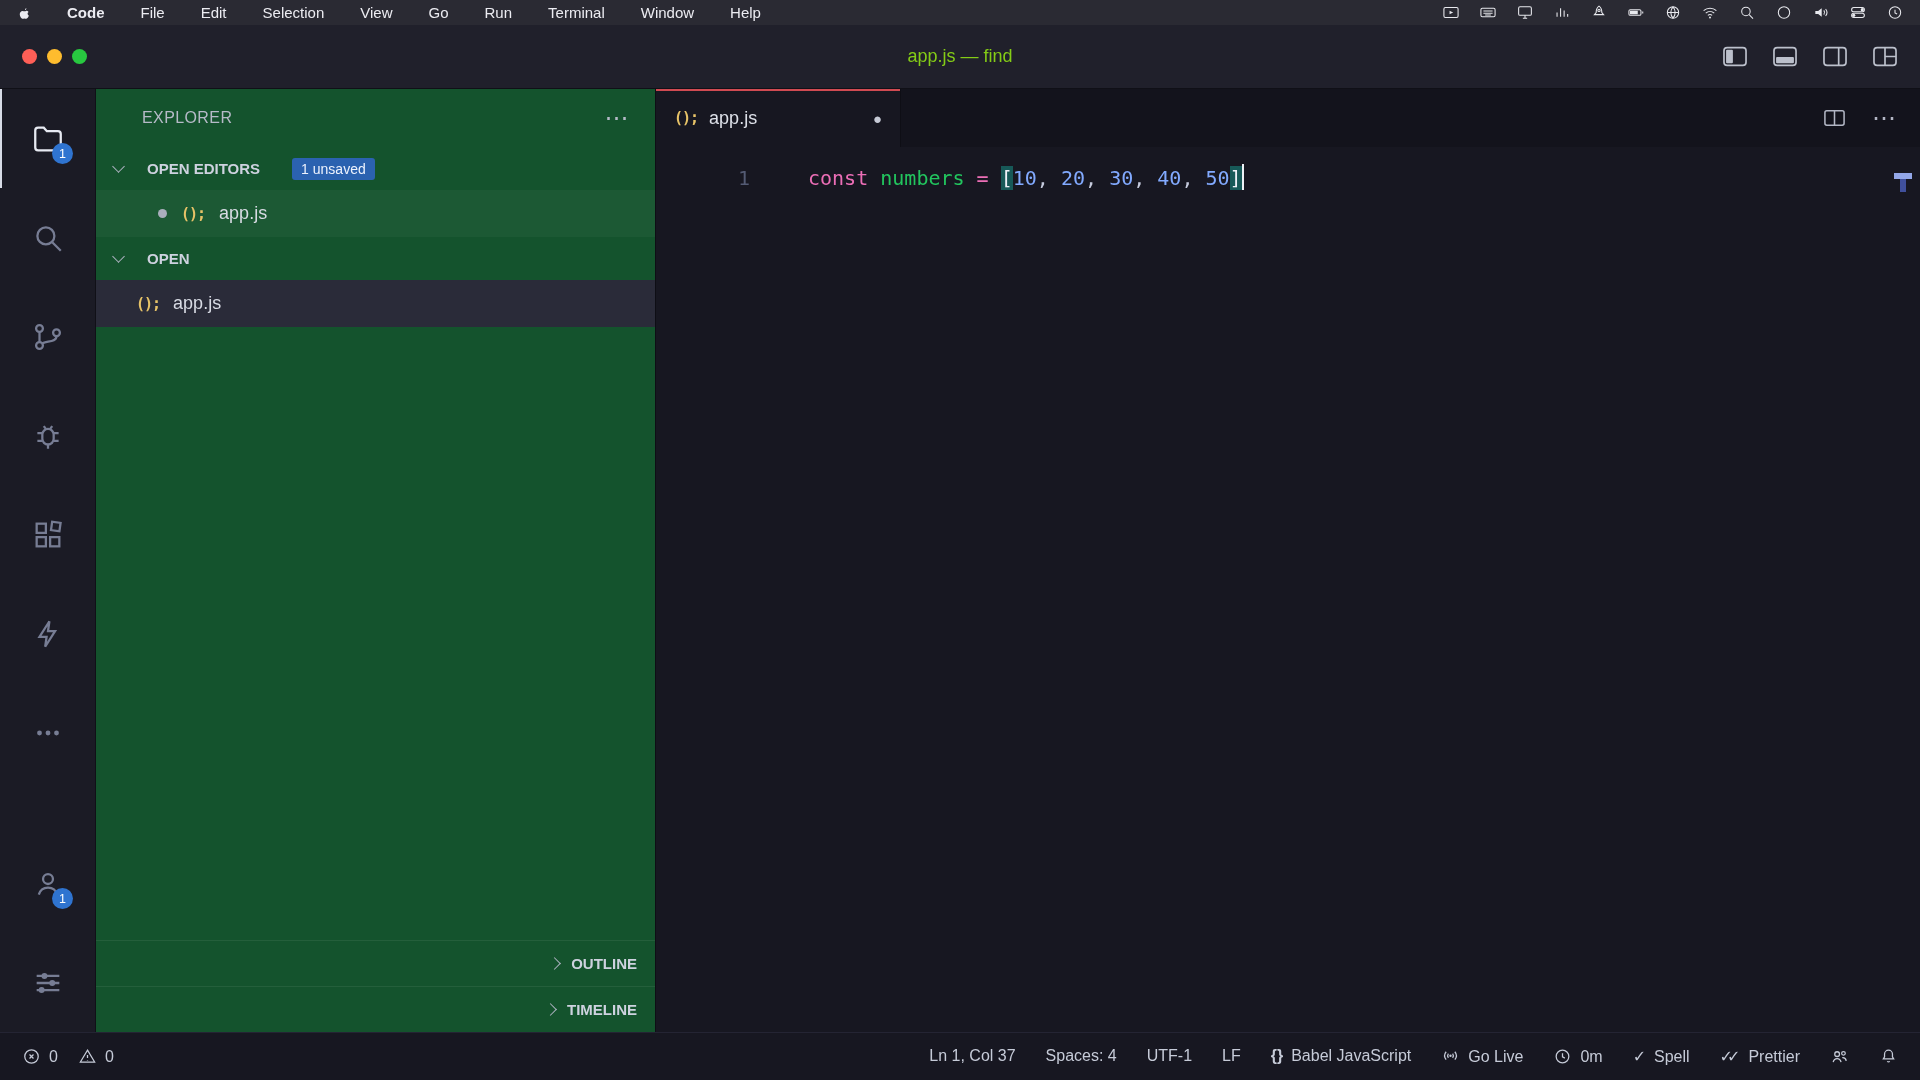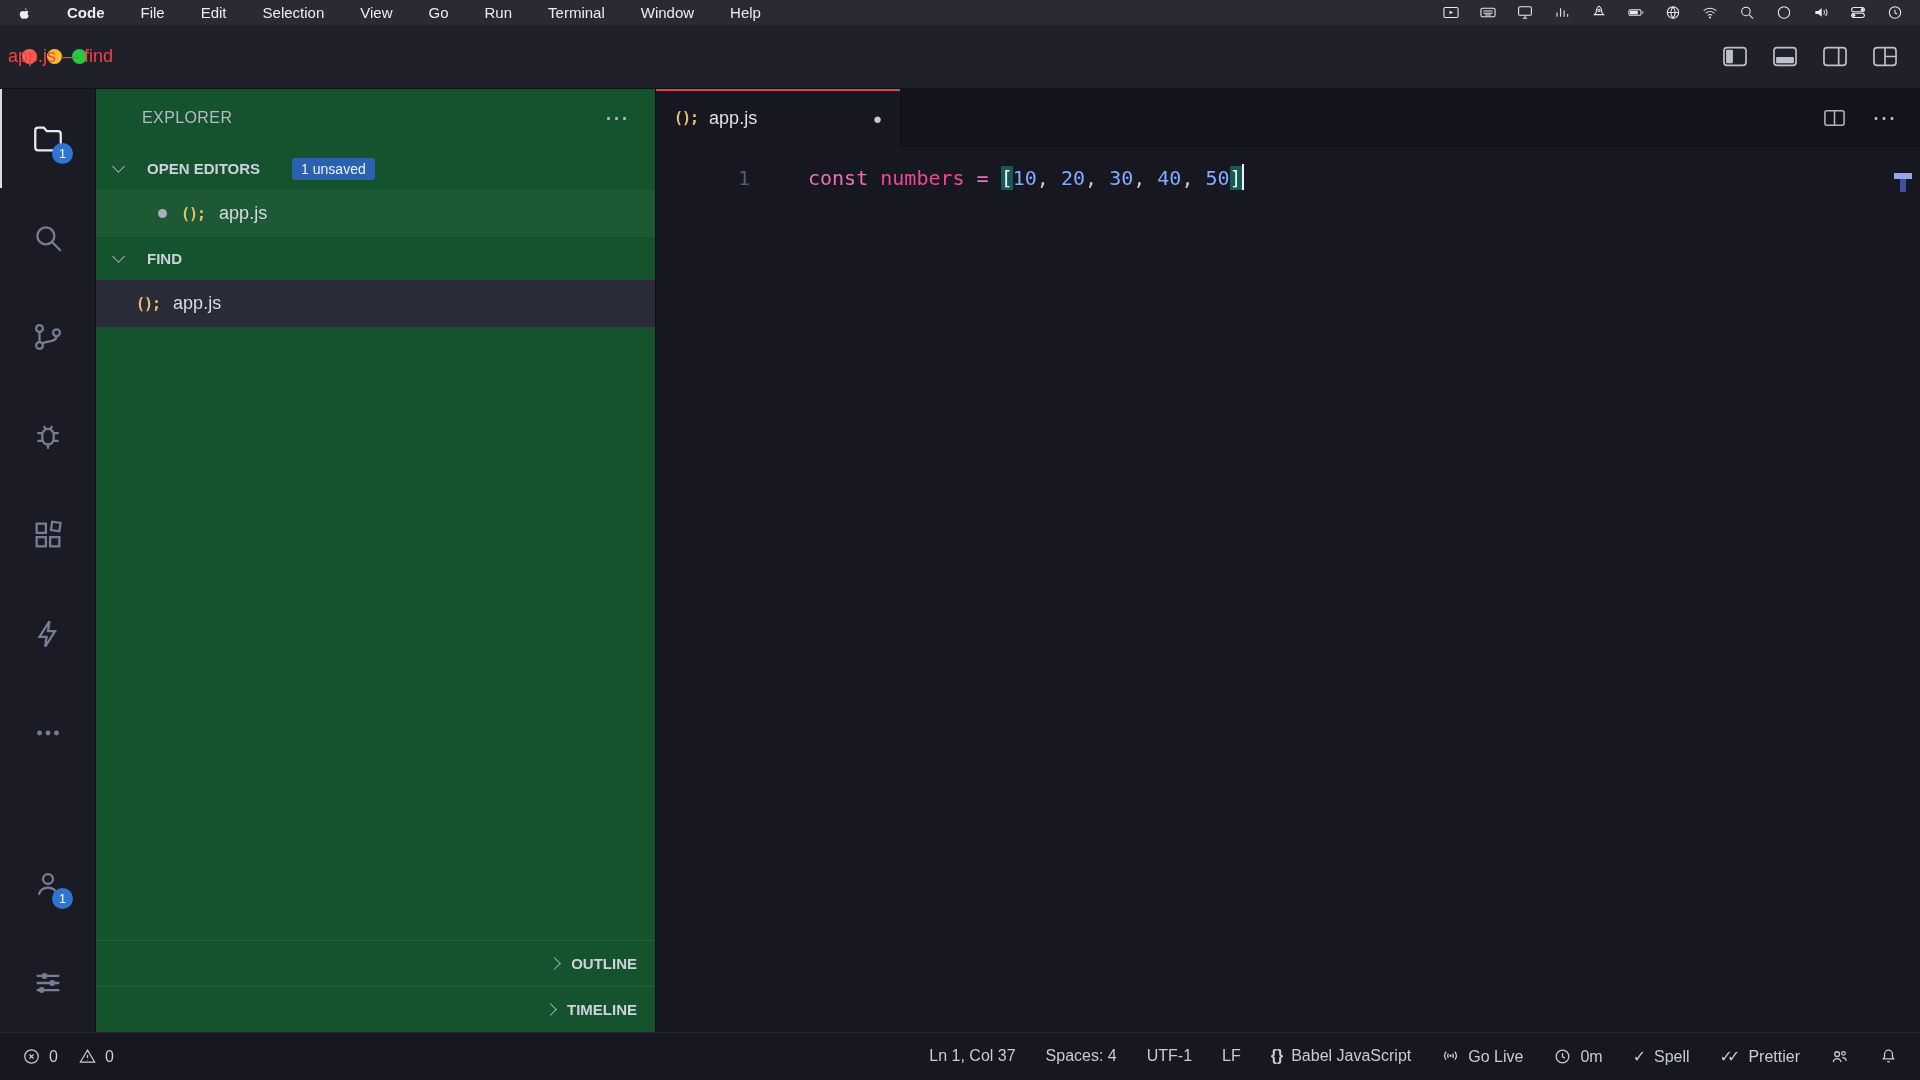--- a/index.html
+++ b/index.html
@@ -15,21 +15,21 @@
   .menu-app { font-weight:700; }
   .menubar-right { margin-left:auto; display:flex; align-items:center; gap:19px; }
   .mb-icon svg { width:18px; height:17px; stroke:#e8e9ee; stroke-width:1.5; fill:none; }
   .mb-icon svg .fill { fill:#e8e9ee; stroke:none; }
 
   
   .titlebar { height:64px; background:#20202b; position:relative; display:flex; align-items:center; border-bottom:1px solid #101017; flex:0 0 auto; }
   .traffic { display:flex; gap:10px; padding-left:22px; }
   .light { width:15px; height:15px; border-radius:50%; }
   .light.red{background:#ff5f57;} .light.yellow{background:#febc2e;} .light.green{background:#28c840;}
-  .window-title { position:absolute; left:8px; right:0; text-align:left; font-size:18px; color:#ef4444; pointer-events:none; }
+  .window-title { position:absolute; left:0; right:0; text-align:center; font-size:18px; color:#84cc16; pointer-events:none; }
   .layout-actions { position:absolute; right:22px; display:flex; gap:24px; color:#bcc0cc; }
   .layout-actions svg { width:26px; height:21px; stroke:currentColor; stroke-width:1.6; fill:none; }
   .layout-actions svg .fill { fill:currentColor; stroke:none; }
 
   .main { flex:1; display:flex; min-height:0; }
 
   
   .activitybar { width:96px; background:#1b1b25; border-right:1px solid #101017; display:flex; flex-direction:column; }
   .ab-item { height:99px; display:flex; align-items:center; justify-content:center; position:relative; color:#777d94; }
   .ab-item svg { width:34px; height:34px; stroke:currentColor; stroke-width:1.6; fill:none; }
@@ -63,21 +63,21 @@
   .tab-label { font-size:18px; color:#dde0e8; }
   .tab-dot { margin-left:auto; color:#c6cad6; font-size:15px; }
   .tab-actions { margin-left:auto; display:flex; align-items:center; gap:26px; padding-right:24px; color:#b2b6c4; }
   .tab-actions svg { width:23px; height:20px; stroke:currentColor; stroke-width:1.6; fill:none; }
   .tab-actions .more-ed { font-size:24px; line-height:1; }
   .editor-body { flex:1; position:relative; padding-top:11px; font-family:"DejaVu Sans Mono",monospace; }
   .code-line { display:flex; height:40px; line-height:40px; white-space:pre; font-size:20px; }
   .gutter { width:94px; text-align:right; color:#545b74; flex:0 0 auto; }
   .code { padding-left:58px; }
   .tk.kw { color:#ec6eb6; }
-  .tk.var { color:#ec4899; }
+  .tk.var { color:#22c55e; }
   .tk.num { color:#82aaff; }
   .tk.pl { color:#c6cbdd; }
   .tk.br { color:#eef1f8; background:rgba(23,125,119,.65); }
   .cursor { display:inline-block; width:2px; height:26px; background:#eef1f6; vertical-align:-5px; }
   .overview-t { position:absolute; top:26px; right:8px; width:18px; }
   .overview-t .bar { height:6px; background:#93a7e8; }
   .overview-t .stem { width:6px; height:13px; background:#40509c; margin:0 auto; }
 
   
   .statusbar { height:48px; flex:0 0 auto; background:#171721; border-top:1px solid #242433; display:flex; align-items:center; padding:0 22px; font-size:16px; color:#c6cbd8; }
@@ -328,21 +328,21 @@
       </div>
 
       <div class="row-open-editor">
         <span class="mod-dot"></span>
         <span class="js-icon">();</span>
         <span>app.js</span>
       </div>
 
       <div class="section-row">
         <span class="chev down"></span>
-        <span>FIND</span>
+        <span>OPEN</span>
       </div>
 
       <div class="row-file selected">
         <span class="js-icon">();</span>
         <span>app.js</span>
       </div>
 
       <div class="sidebar-bottom">
         <div class="bottom-section">
           <span class="chev right"></span>

